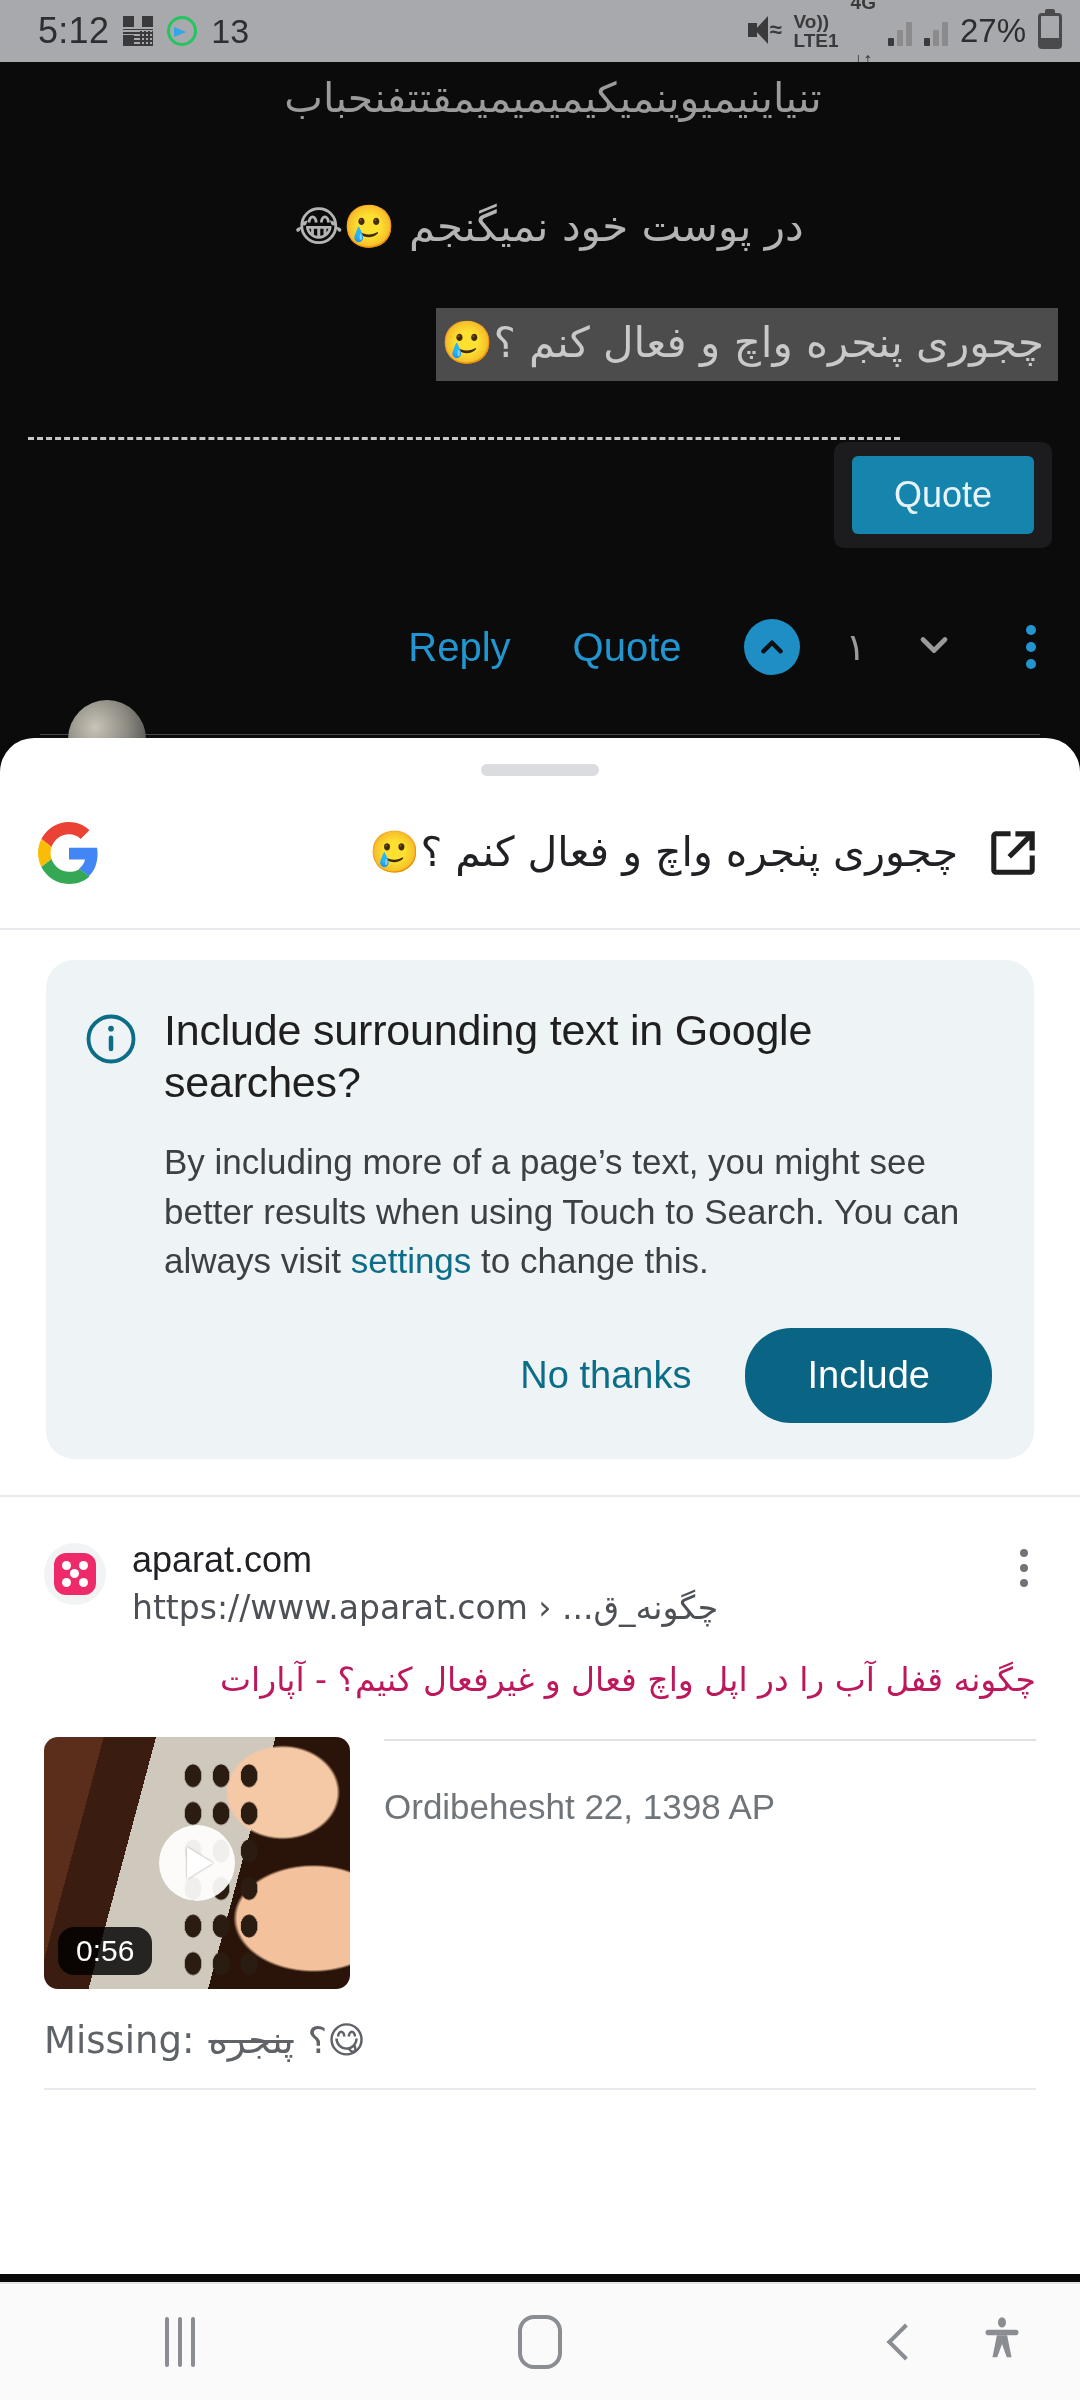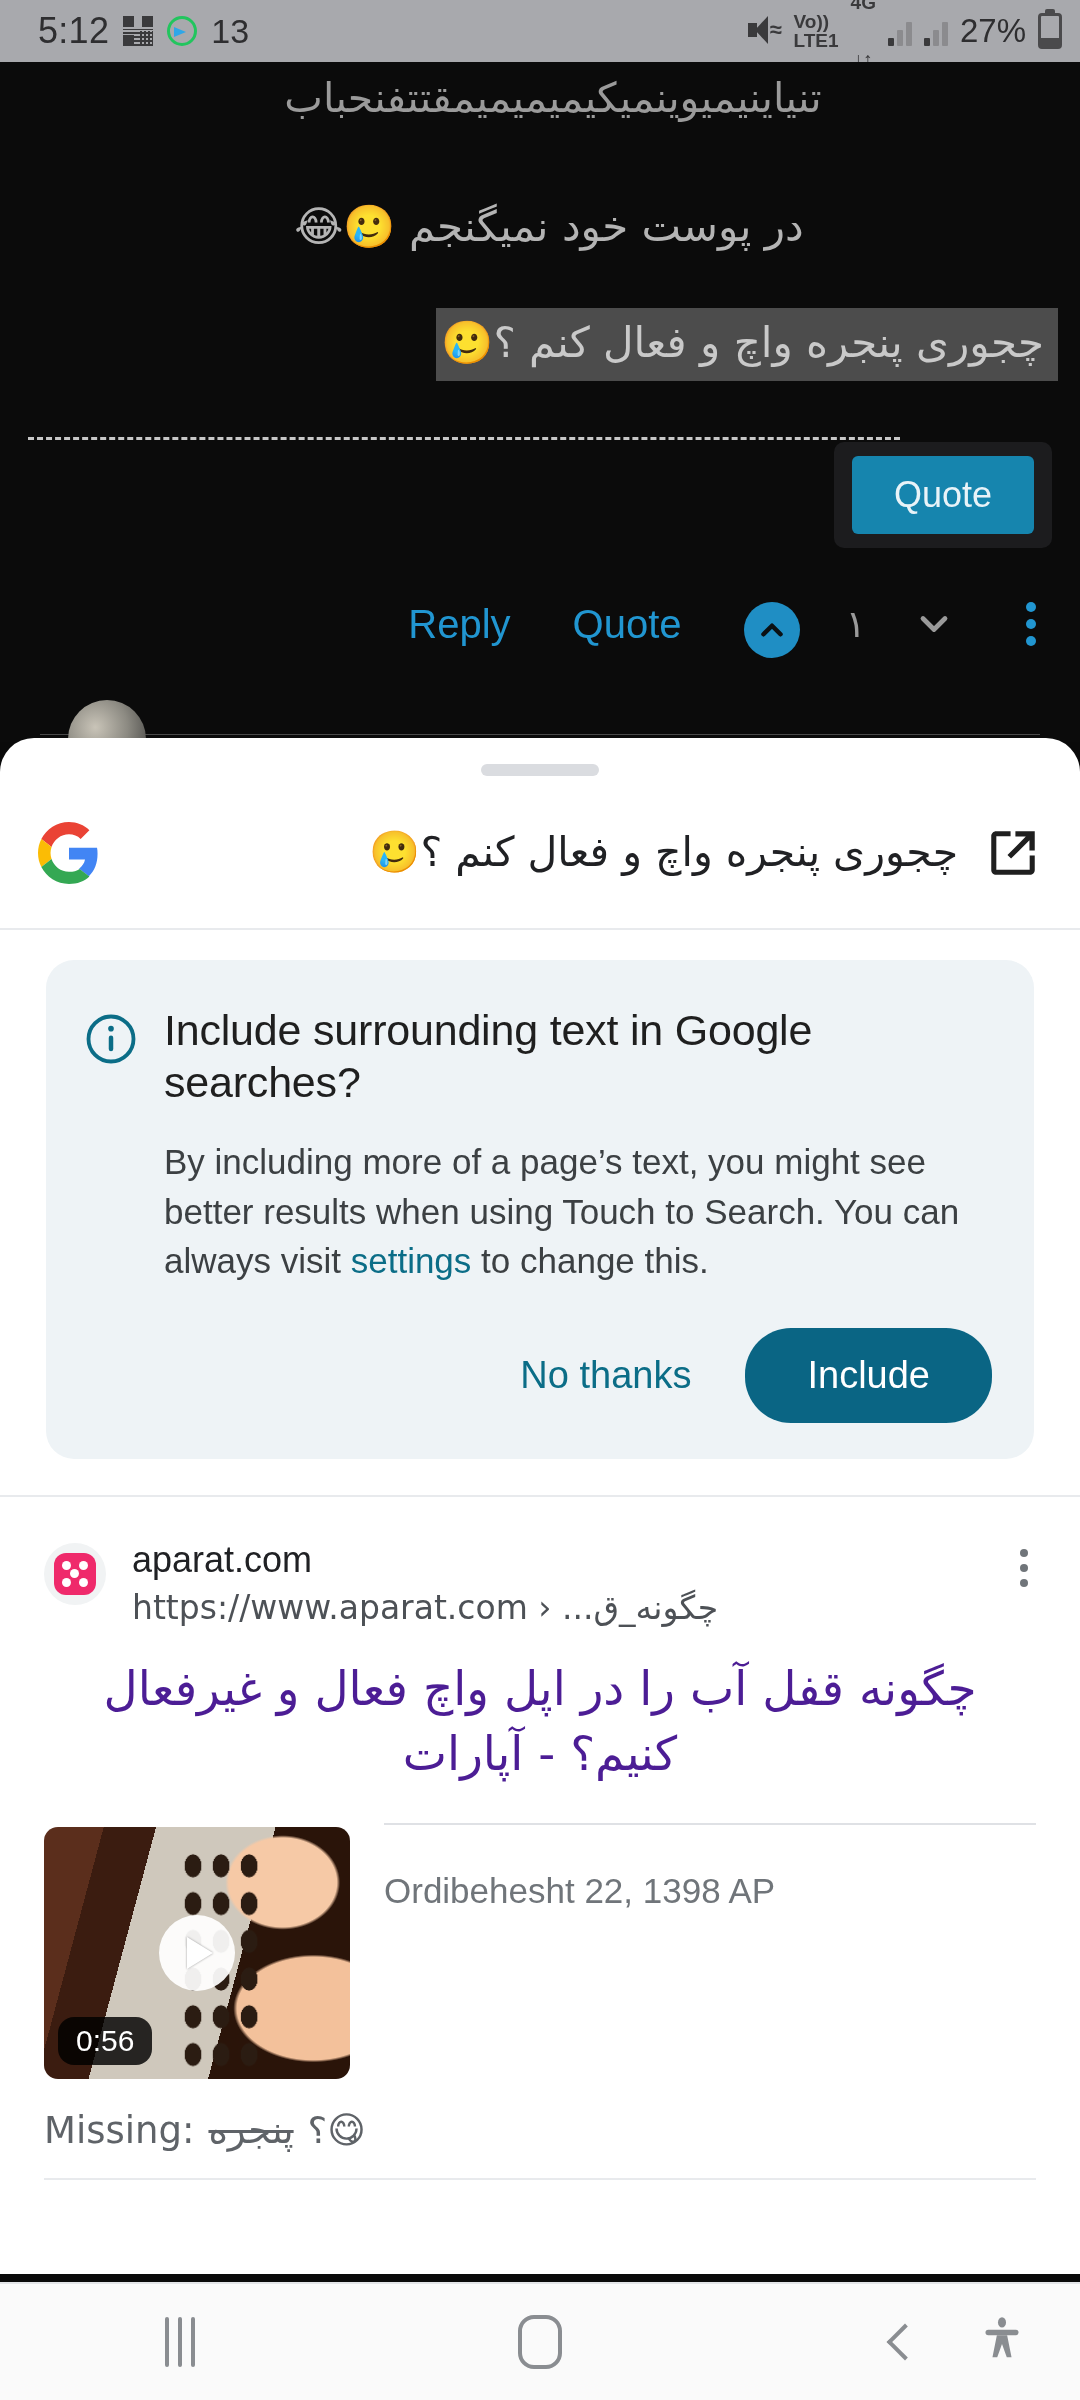--- a/index.html
+++ b/index.html
@@ -89,21 +89,21 @@
   .quote-pop {
     position: absolute; top: 380px; right: 28px;
     background: #1c1c1e; border-radius: 10px; padding: 14px 18px;
   }
   .quote-pop button {
     background: #1685ae; color: #e8f3f8; border: none; border-radius: 6px;
     font-size: 36px; padding: 18px 42px; font-family: inherit; cursor: pointer;
   }
   .actionrow {
     position: absolute; top: 540px; left: 0; right: 0; height: 90px;
-    display: flex; justify-content: flex-end; gap: 0; padding-right: 44px;
+    display: flex; align-items: center; justify-content: flex-end; gap: 0; padding-right: 44px;
   }
   .act-link { color: #2196d1; font-size: 40px; margin-right: 62px; cursor: pointer; }
   .upvote {
     width: 56px; height: 56px; border-radius: 50%; background: #1f8ec4;
     display:flex; align-items:center; justify-content:center; margin-right: 46px; cursor:pointer;
   }
   .upvote svg { width: 34px; height: 34px; }
   .vote-count { color: #9a9a9a; font-size: 38px; margin-right: 46px; }
   .downvote { margin-right: 70px; cursor: pointer; }
   .downvote svg { width: 44px; height: 44px; }
@@ -174,32 +174,31 @@
   }
   .res-meta { flex: 1; padding-left: 26px; }
   .res-domain { font-size: 36px; color: #202124; line-height: 1.25; }
   .res-url {
     font-size: 33px; color: #4d5156; margin-top: 6px; direction: ltr;
     font-family: "DejaVu Sans", sans-serif;
   }
   .kebab-gray { display:flex; flex-direction:column; gap:7px; padding: 12px 8px; cursor:pointer; }
   .kebab-gray i { width: 8px; height: 8px; border-radius: 50%; background: #70757a; display:block; }
   .res-title {
-    margin-top: 30px; direction: rtl; text-align: center; font-size: 47px; line-height: 1.38;
-    color: #4c1d95; font-family: "DejaVu Sans", sans-serif; cursor: pointer;
+    margin-top: 30px; direction: rtl; text-align: right; font-size: 33px; line-height: 1.38;
+    color: #be185d; font-family: "DejaVu Sans", sans-serif; cursor: pointer;
   }
   .res-body { display: flex; gap: 34px; margin-top: 34px; align-items: flex-start; }
   .thumb {
     position: relative; width: 306px; height: 252px; border-radius: 14px; overflow: hidden;
     flex: 0 0 306px; cursor: pointer;
     background:
       radial-gradient(ellipse at 78% 22%, #f6c9a6 0 16%, transparent 17%),
       radial-gradient(ellipse at 88% 72%, #f3c19b 0 20%, transparent 21%),
       linear-gradient(105deg, #5b2e1c 0 16%, #3b1c10 16% 30%, #cfc8bc 30% 62%, #2a1409 62% 100%);
-    margin-top: 6px;
   }
   .thumb .grille {
     position:absolute; left: 44%; top: 8%; width: 28%; height: 88%;
     background-image: radial-gradient(#2b1c12 42%, transparent 44%);
     background-size: 33% 17%;
   }
   .thumb .play {
     position:absolute; left:50%; top:50%; transform: translate(-50%,-50%);
     width: 76px; height: 76px; border-radius: 50%; background: rgba(255,255,255,0.93);
     display:flex; align-items:center; justify-content:center;

